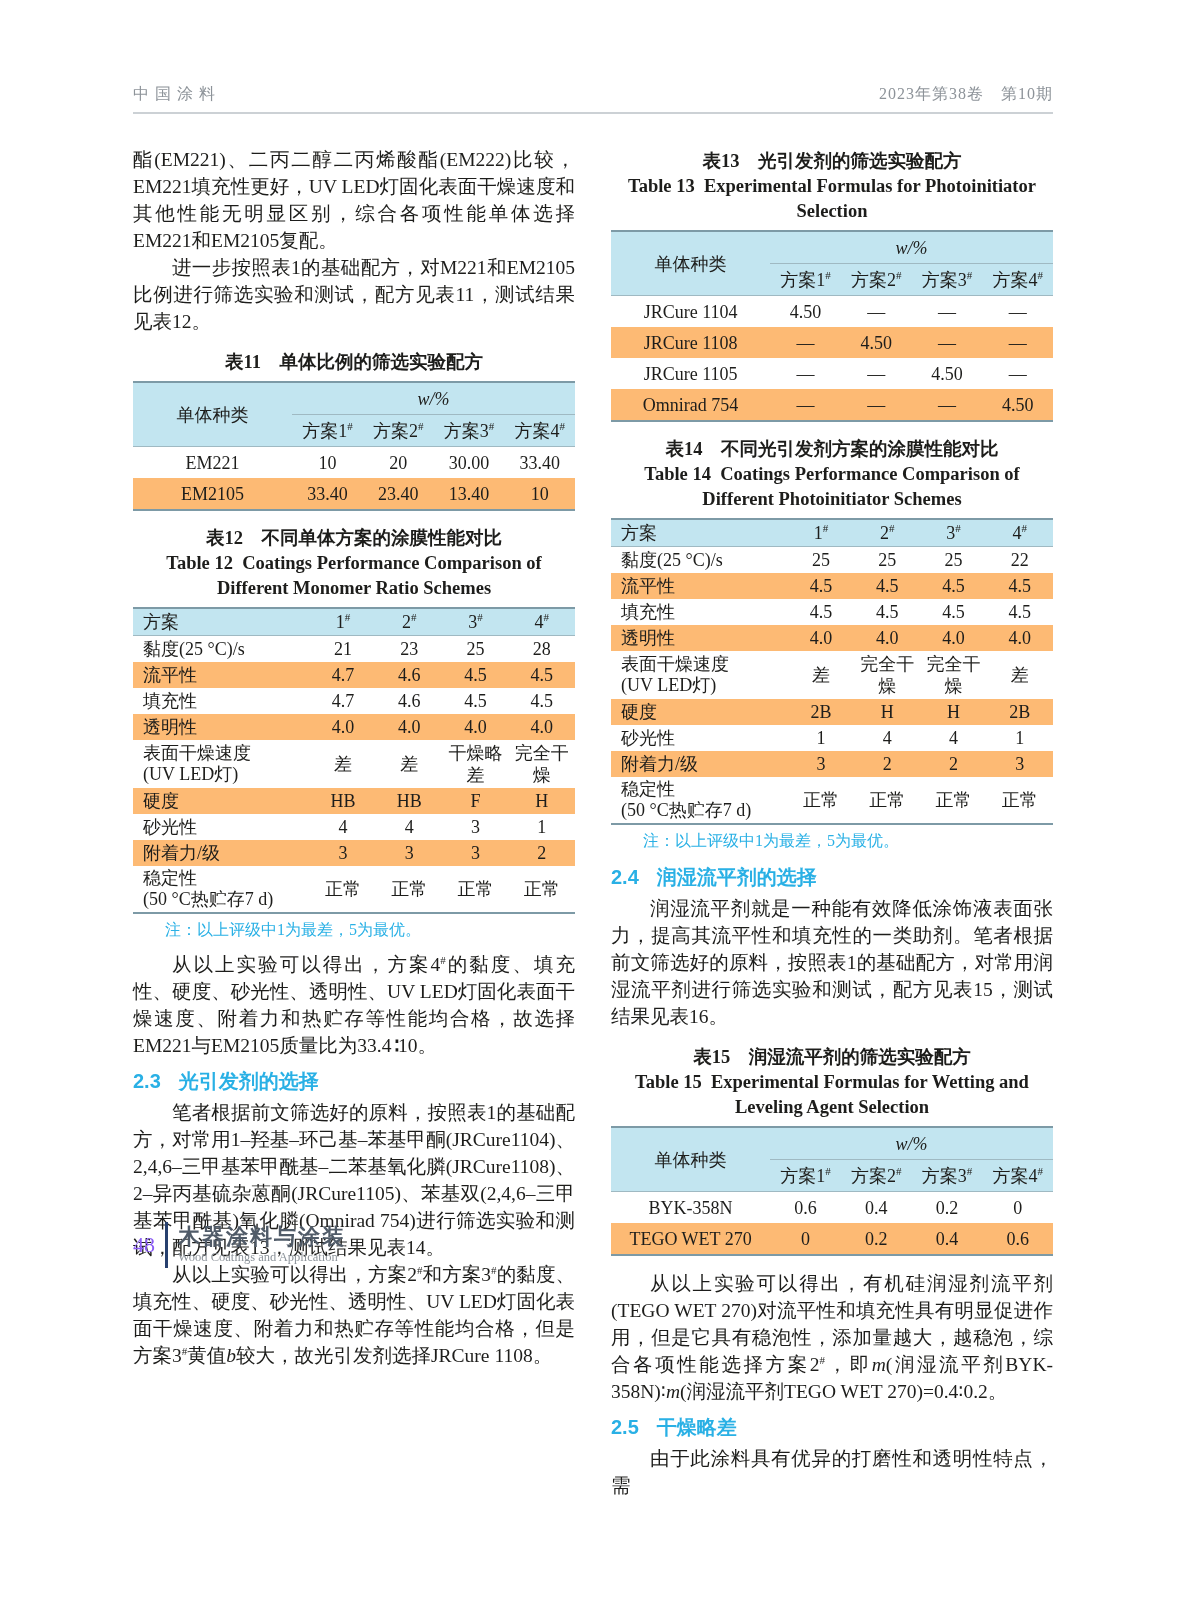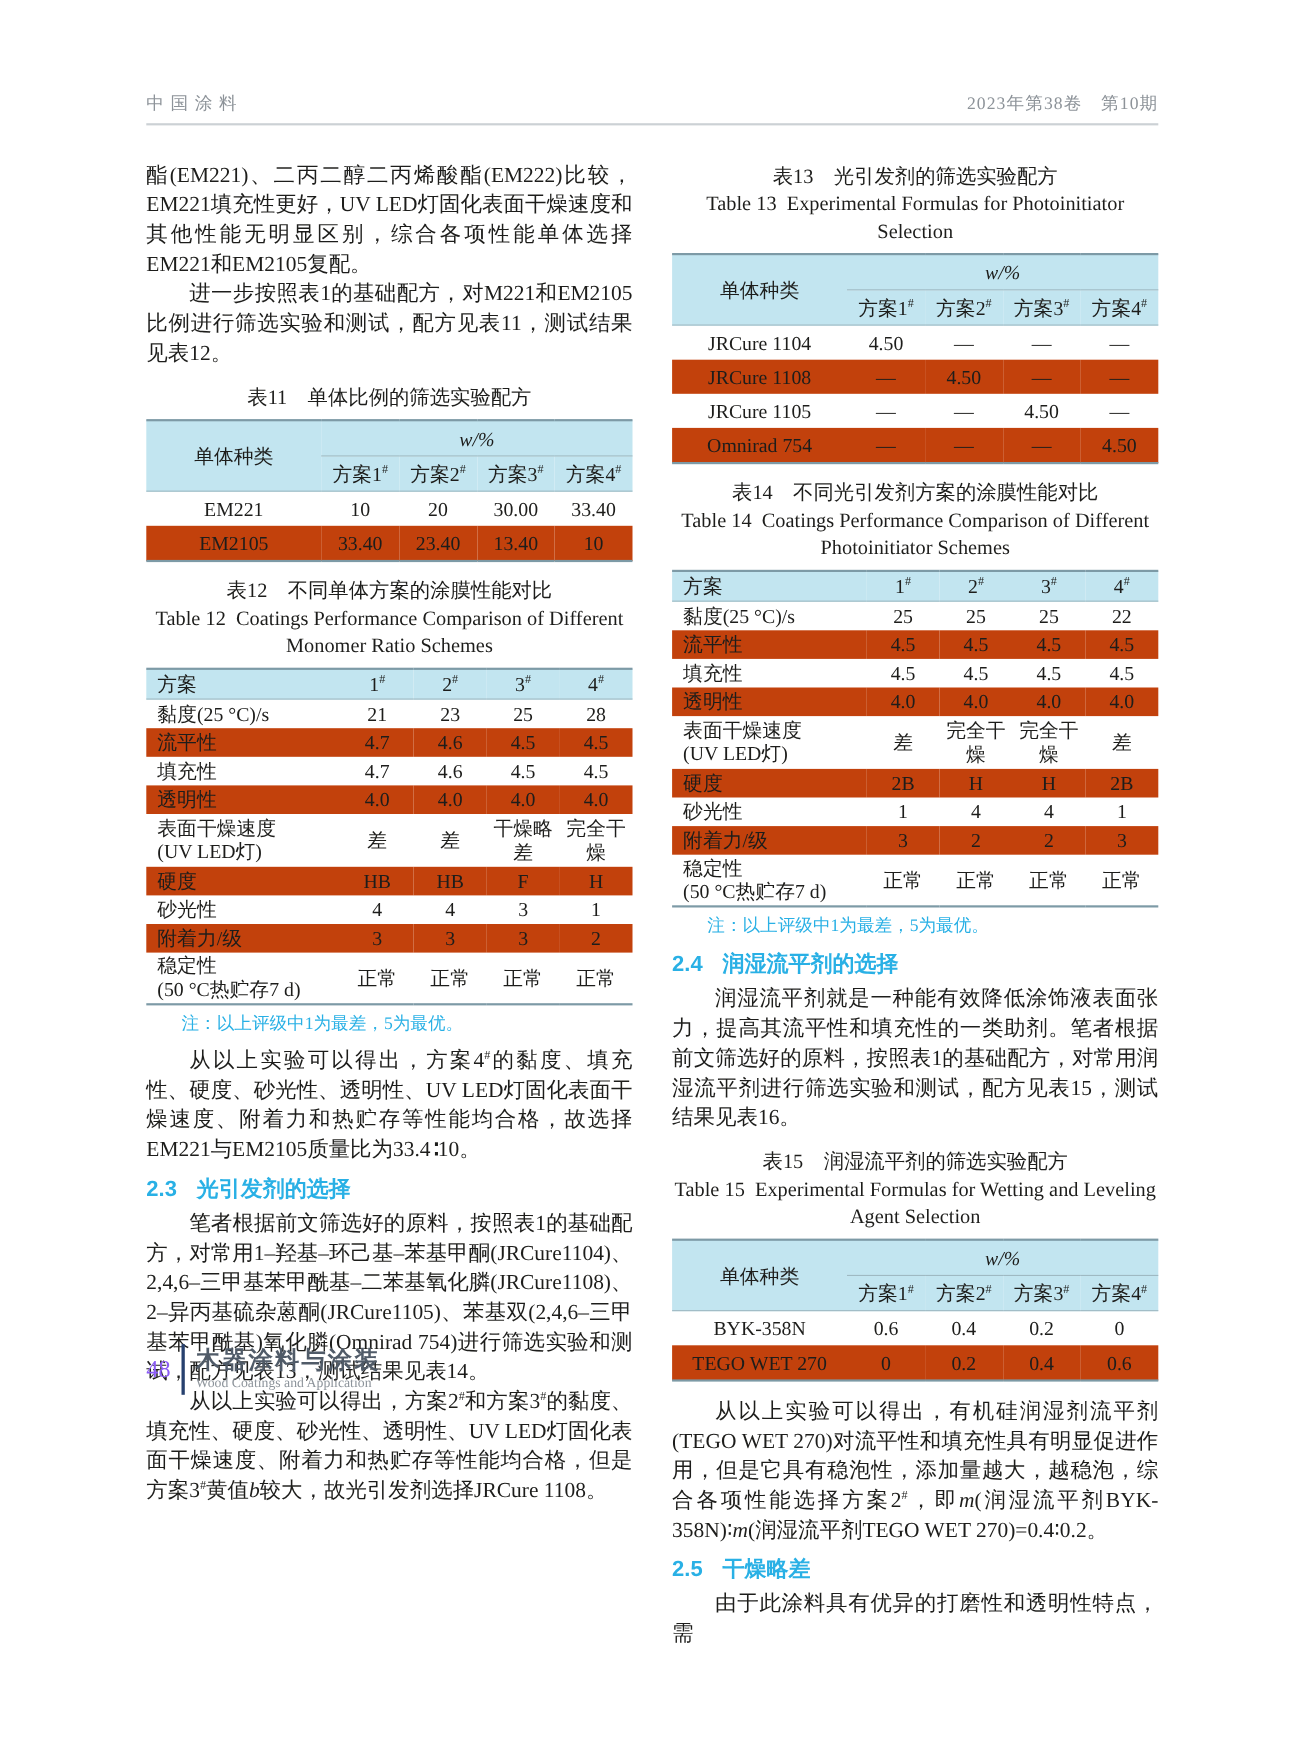--- a/index.html
+++ b/index.html
@@ -27,33 +27,33 @@
   .cols { display:flex; gap:36px; margin-top:32px; }
   .col { width:442px; }
 
   
   p.body { font-size:19.5px; line-height:27px; text-align:justify; }
   p.indent { text-indent:2em; }
   .sp-it { font-style:italic; }
   sup.sup { font-size:11px; line-height:0; }
 
   
-  .cap { text-align:center; font-weight:normal; margin:14px 0 6px; }
+  .cap { text-align:center; font-weight:bold; margin:14px 0 6px; }
   .cap-zh { font-size:18.5px; line-height:26px; }
   .cap-en { font-size:18.5px; line-height:25px; }
 
   
   .tbl {
     width:100%; border-collapse:collapse; table-layout:fixed;
     font-size:18px; margin-top:2px;
     border-top:2px solid #7d9aa6; border-bottom:2px solid #7d9aa6;
   }
   .tbl td { text-align:center; vertical-align:middle; padding:4px 2px; line-height:22px; }
   .hdr { background:#c2e5f0; }
-  tr.blue td { background:#c2410c; }
+  tr.blue td { background:#fdba74; }
 
   
   .ftable td { padding:4.5px 2px; }
   .ftable td.fc { width:36%; }
   .ftable .grp { border-bottom:1px solid #9fb9c2; font-style:italic; }
   .ftable .sch, .ftable .rsp { border-bottom:1px solid #9fb9c2; }
 
   
   .ptable td { padding:2px 2px; }
   .ptable td.fcl { width:40%; text-align:left; padding-left:10px; }

